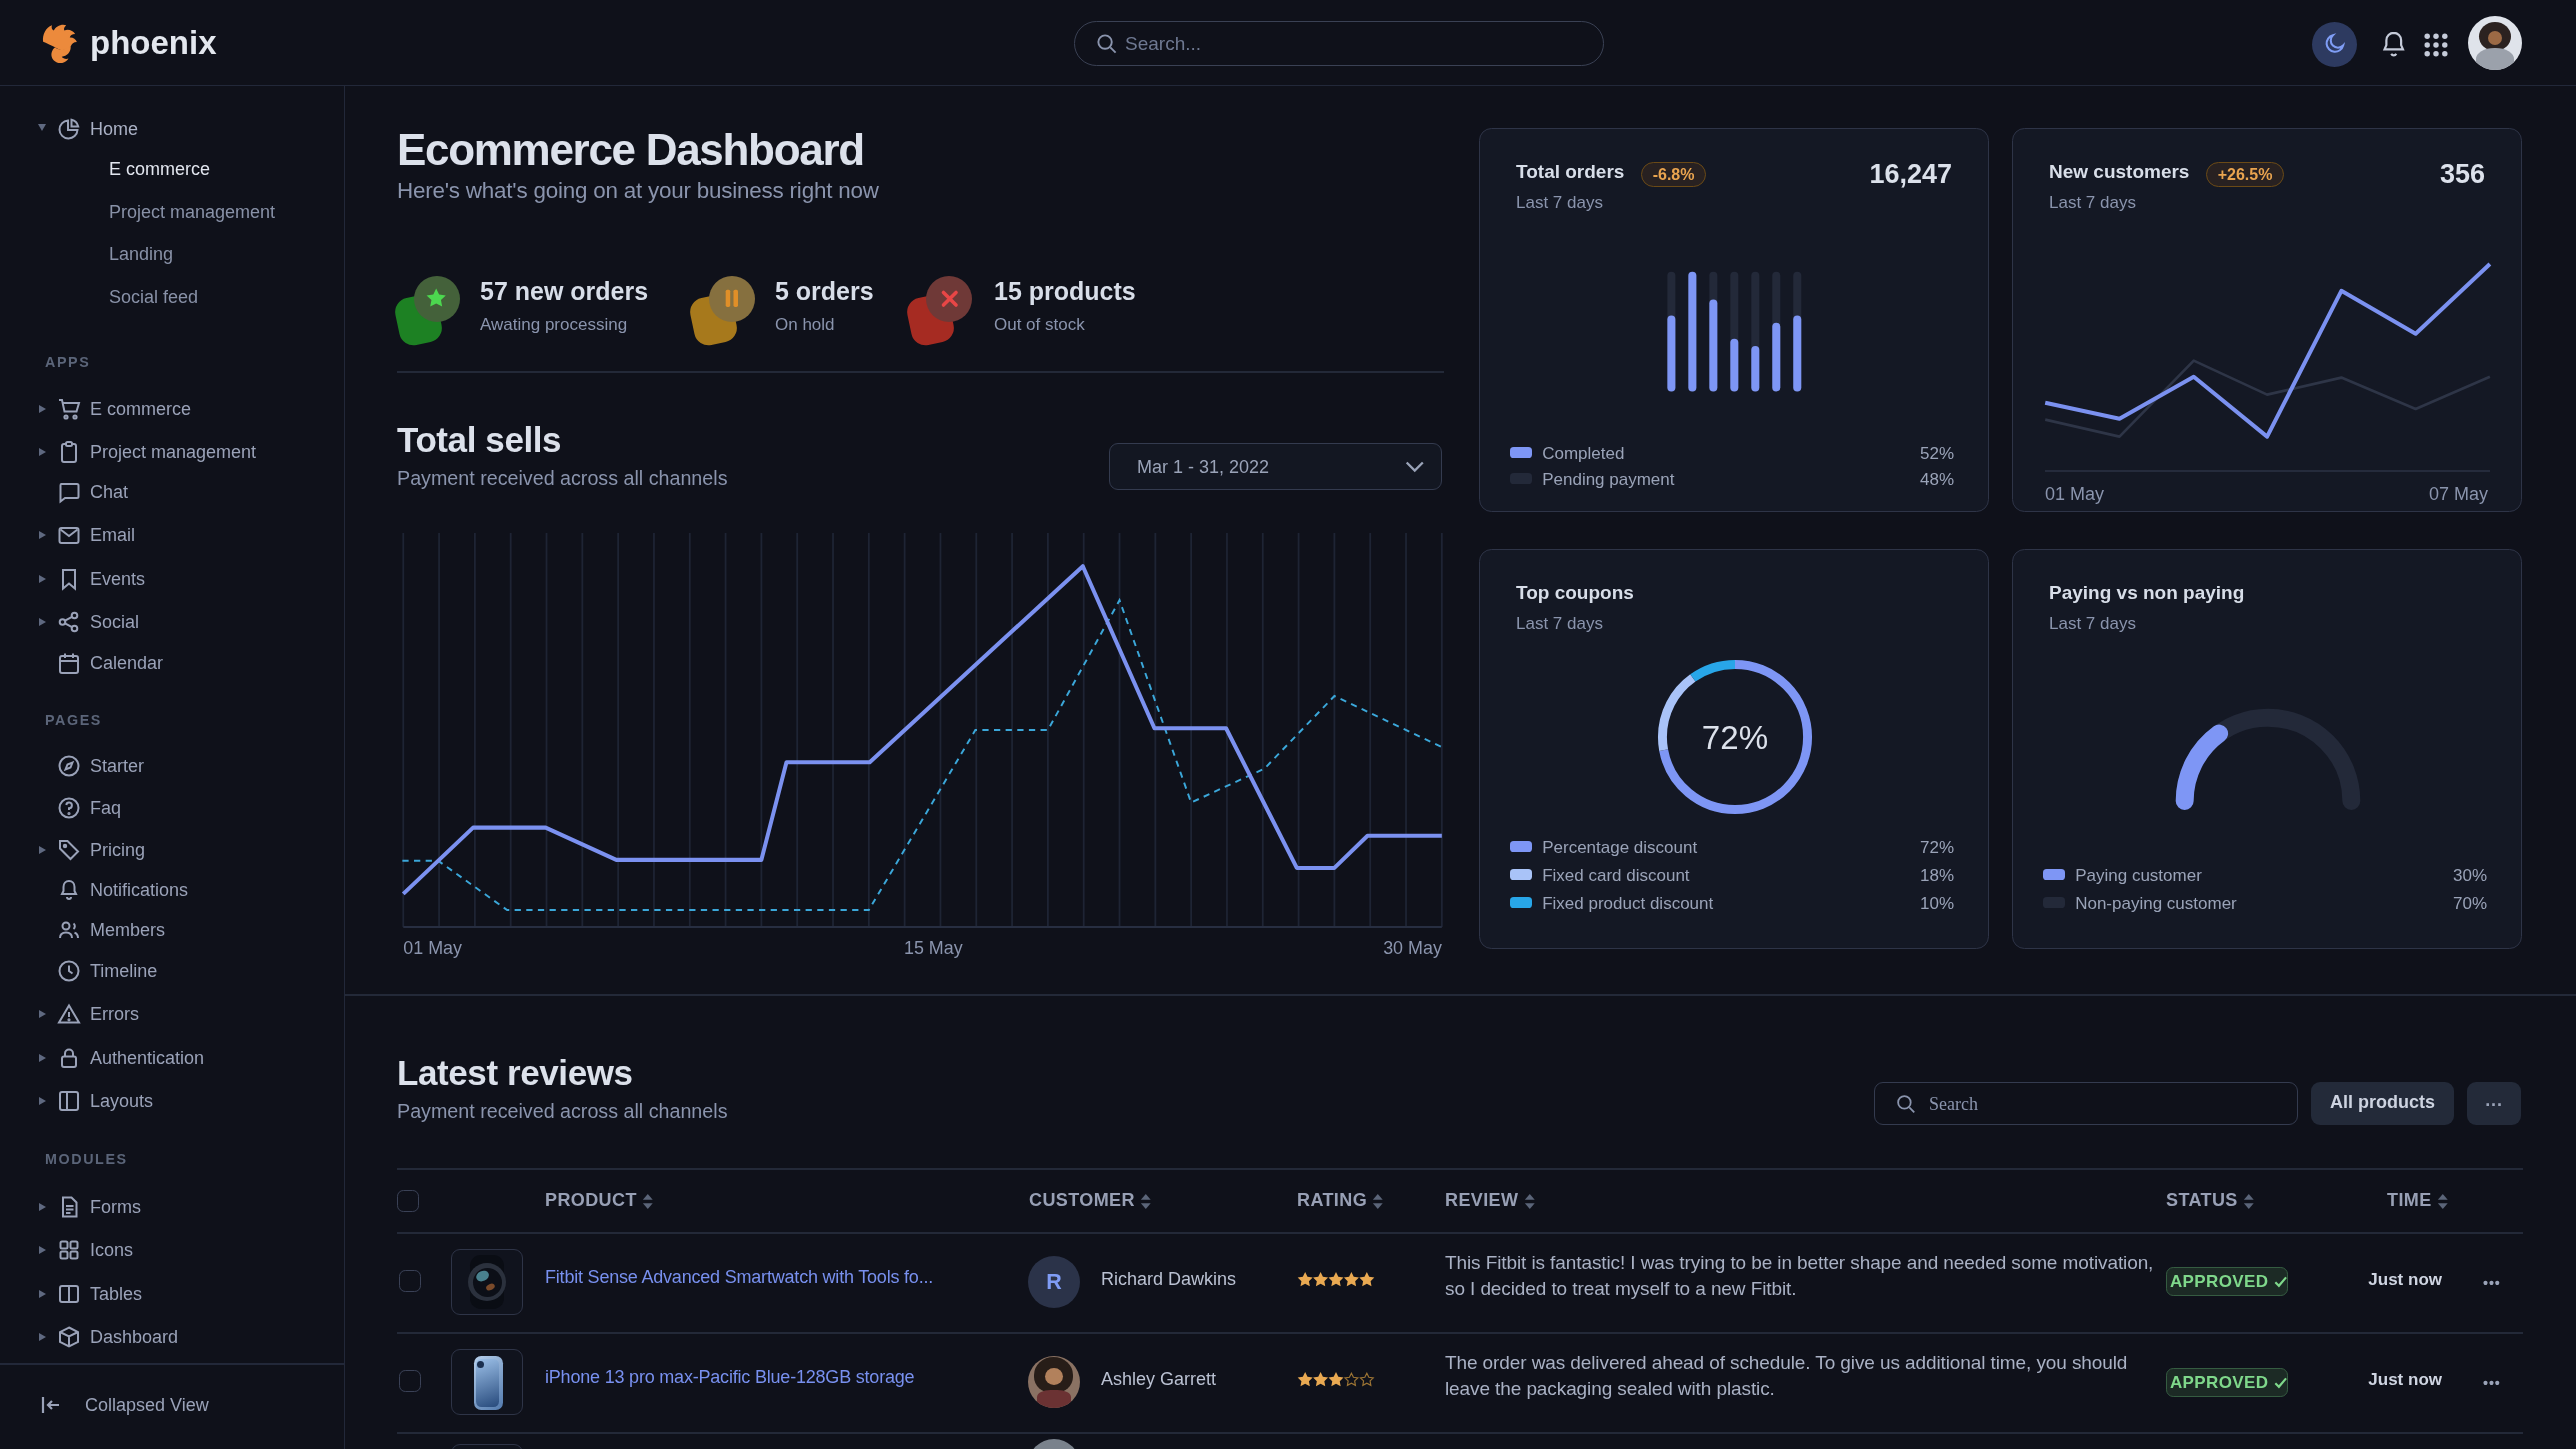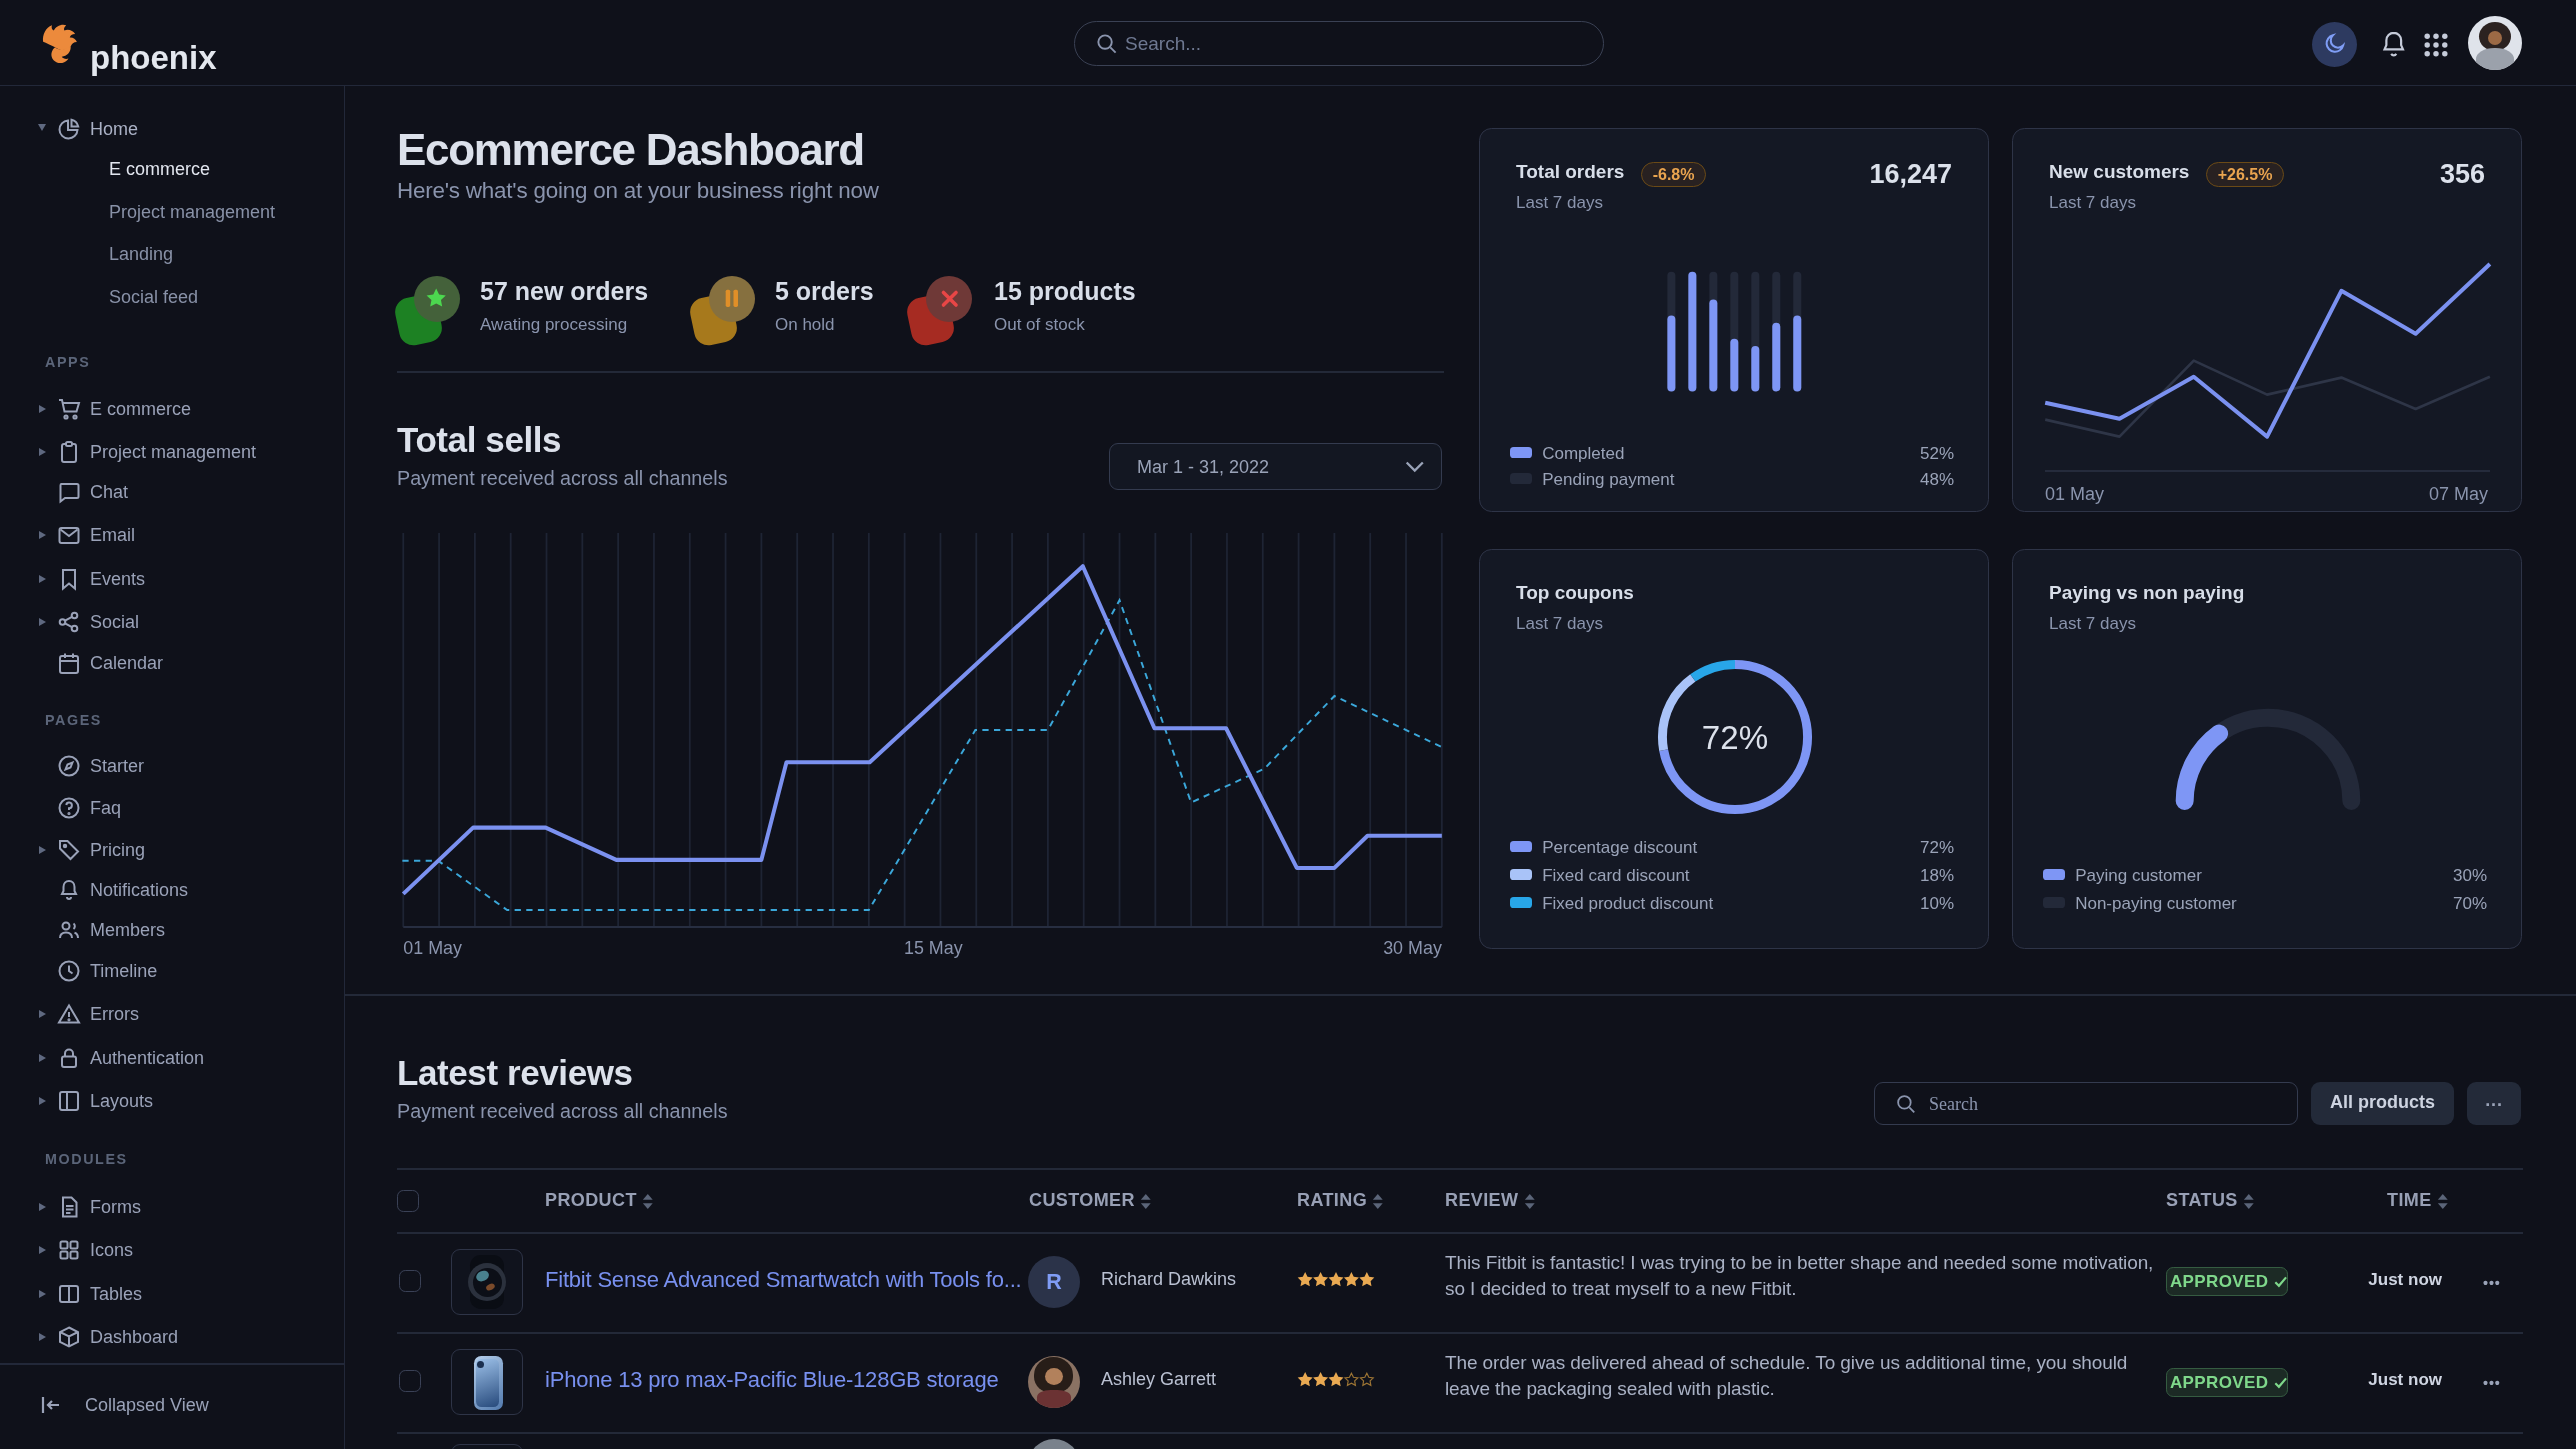--- a/index.html
+++ b/index.html
@@ -3,21 +3,21 @@
 <meta charset="utf-8">
 <style>
 * { margin:0; padding:0; box-sizing:border-box; }
 html,body { width:2576px; height:1449px; overflow:hidden; background:#0f111a;
   font-family:"Liberation Sans", sans-serif; color:#9fa6bc; }
 .abs { position:absolute; }
 #page { position:relative; width:2576px; height:1449px; }
 
 
 #navbar { position:absolute; left:0; top:0; width:2576px; height:86px; background:#0f111a; border-bottom:1.8px solid #222839; z-index:5;}
-#logo-text { position:absolute; left:90px; top:24px; font-size:33px; font-weight:600; color:#e3e7ee; letter-spacing:0px;margin-top:15px;}
+#logo-text { position:absolute; left:90px; top:24px; font-size:33px; font-weight:600; color:#e3e7ee; letter-spacing:0px;}
 #nav-search { position:absolute; left:1074px; top:20.6px; width:530px; height:45px; border:1.8px solid #3a4154; border-radius:22.4px; }
 #nav-search .ph { position:absolute; left:50px; top:11.6px; font-size:19px; color:#6e7891; }
 #moonbtn { position:absolute; left:2312px; top:21.5px; width:45px; height:45px; border-radius:50%; background:#2d3a60; }
 #avatar-top { position:absolute; left:2468px; top:16px; width:54px; height:54px; border-radius:50%; background:#dfe3ea; overflow:hidden;}
 
 
 #sidebar { position:absolute; left:0; top:86px; width:345px; height:1363px; border-right:1.8px solid #222839; background:#0f111a;}
 .nav-item { position:absolute; left:0; width:345px; height:43px; font-size:18px; color:#9aa2b8; }
 .nav-item .icon { position:absolute; left:57px; top:50%; transform:translateY(-50%); width:24px; height:24px; }
 .nav-item .lbl { position:absolute; left:90px; top:50%; transform:translateY(-50%); }
@@ -51,21 +51,21 @@
 .lg-sw { display:inline-block; width:21.5px; height:11.6px; border-radius:3.6px; margin-right:10.7px; vertical-align:0.9px;}
 .lg-val { position:absolute; right:0; top:0; }
 
 .hr2 { position:absolute; left:345px; top:994px; width:2231px; height:1.8px; background:#232938; }
 
 
 .th { position:absolute; top:1190px; font-size:18px; font-weight:700; color:#98a0b5; letter-spacing:0.4px; }
 .rowline { position:absolute; height:1.8px; background:#232938; left:397px; width:2126px; }
 .cbx { position:absolute; width:21.5px; height:21.5px; border:1.8px solid #3a4156; border-radius:6.3px; }
 .thumb { position:absolute; left:451px; width:72px; height:66px; border:1.8px solid #2e3447; border-radius:9px; background:#10131d; overflow:hidden;}
-.plink { position:absolute; left:545px; font-size:22px; letter-spacing:-0.2px; color:#7890ef; }
+.plink { position:absolute; left:545px; font-size:18px; letter-spacing:-0.2px; color:#7890ef; }
 .cavatar { position:absolute; left:1028px; width:52px; height:52px; border-radius:50%; overflow:hidden; }
 .cname { position:absolute; left:1101px; font-size:18px; color:#bac1d2; }
 .rev { position:absolute; left:1445px; width:743px; font-size:19px; line-height:26px; letter-spacing:-0.1px; color:#a9b1c4; }
 .badge-s { position:absolute; left:2166px; width:122px; height:29px; border:0.9px solid #355c41; background:#1c2a25; border-radius:7.2px;
   font-size:17px; font-weight:700; color:#7fd88b; letter-spacing:0.4px; text-align:right; line-height:27px;}
 .jnow { position:absolute; font-size:17px; font-weight:700; color:#cfd5e2; right:134px; }
 .dots3 { position:absolute; left:2483px; color:#9aa3b8; font-size:14.3px; font-weight:700; letter-spacing:0.9px;}
 </style>
 </head>
 <body>

